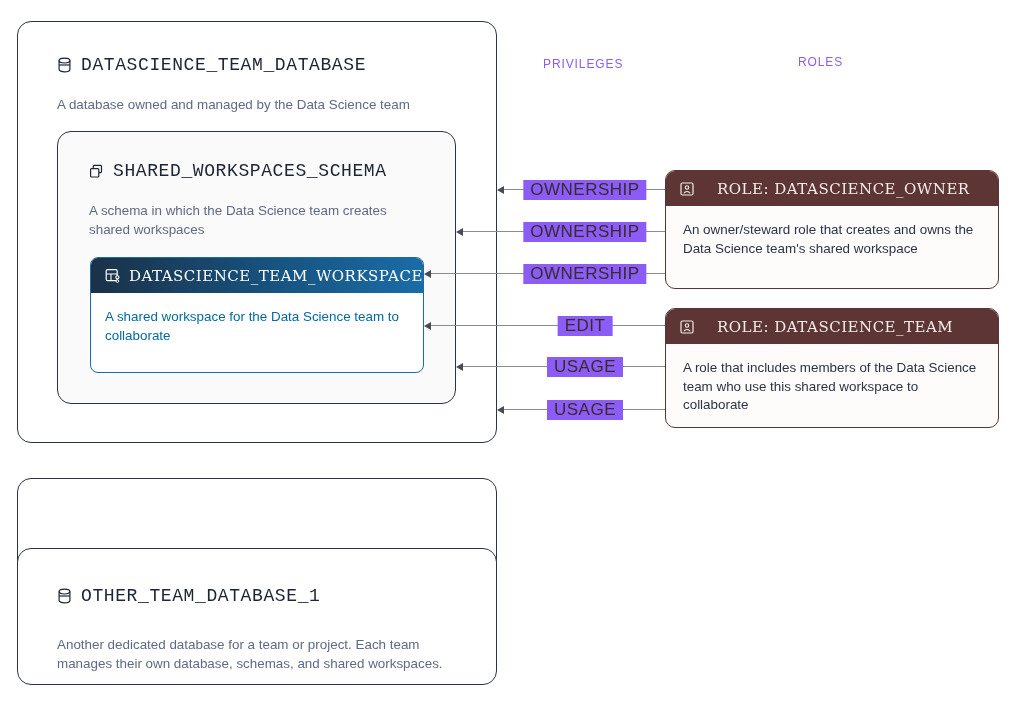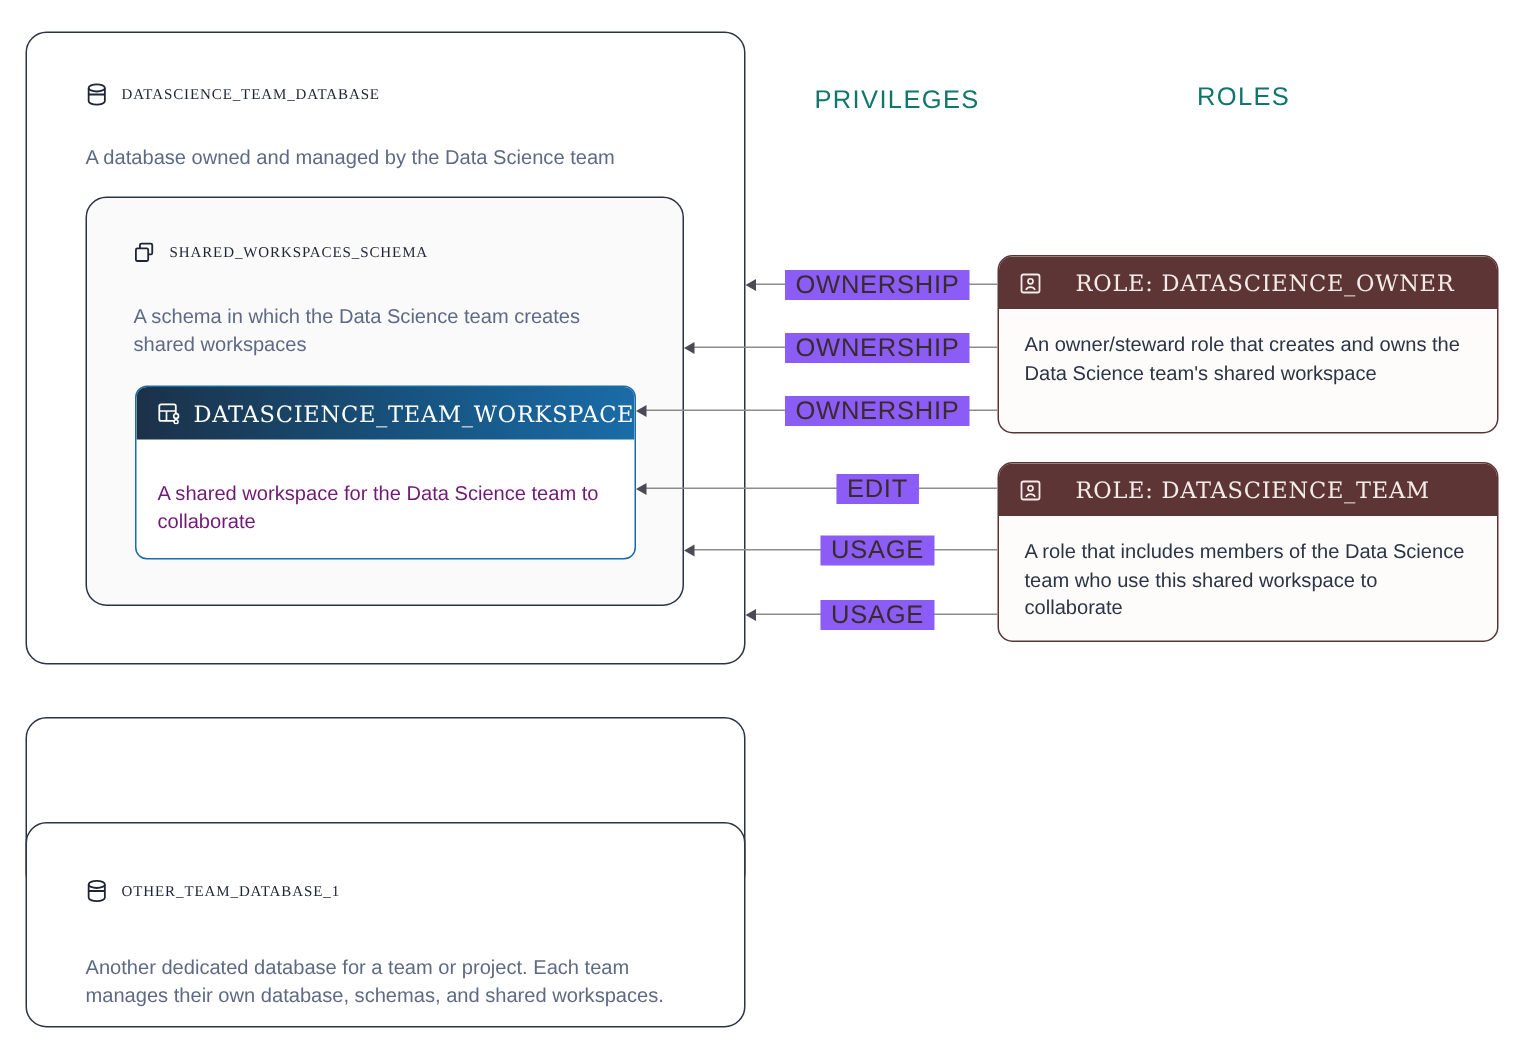--- a/index.html
+++ b/index.html
@@ -7,23 +7,23 @@
     width: 1016px; height: 701px;
     background: #ffffff;
     font-family: "Liberation Sans", sans-serif;
     overflow: hidden;
   }
   #stage { position: relative; width: 1016px; height: 701px; }
 
   
   .col-header {
     position: absolute;
-    font-size: 17px;
+    font-size: 12px;
     letter-spacing: 0.9px;
-    color: #0f766e;
+    color: #8b5cf6;
     font-weight: 400;
     white-space: nowrap;
   }
   #hdr-privileges { left: 543px; top: 57px; }
   #hdr-roles      { left: 798px; top: 55px; }
 
   
   .card {
     position: absolute;
     border: 1.3px solid #2b3445;
@@ -37,22 +37,22 @@
     border: 1.3px solid #2b3445;
     border-radius: 14px;
     background: #fafafa;
   }
 
   .card-title {
     position: absolute;
     display: flex;
     align-items: center;
     gap: 9px;
-    font-family: Liberation Serif, serif;
-    font-size: 10px;
+    font-family: Liberation Mono, monospace;
+    font-size: 18px;
     letter-spacing: 0.6px;
     color: #1d2433;
     white-space: nowrap;
   }
   .card-desc {
     position: absolute;
     font-size: 13.4px;
     line-height: 18.5px;
     color: #5e6a85;
     margin-top: 13px;
@@ -78,24 +78,24 @@
     padding-left: 14px; gap: 9px; text-align: right;
   }
   #workspace-title {
     font-family: "DejaVu Serif", "Liberation Serif", serif;
     font-size: 15px;
     letter-spacing: 0.5px;
     color: #ffffff;
     white-space: nowrap;
   }
   #workspace-desc {
-    position: absolute; left: 14px; top: 62px;
+    position: absolute; left: 14px; top: 50px;
     width: 300px;
     font-size: 13.4px; line-height: 18.5px;
-    color: #701a75;
+    color: #0369a1;
   }
 
   
   .role-card {
     position: absolute;
     width: 334px;
     border: 1.3px solid #5a3535;
     border-radius: 10px;
     background: #fdfcfb;
     overflow: hidden;

